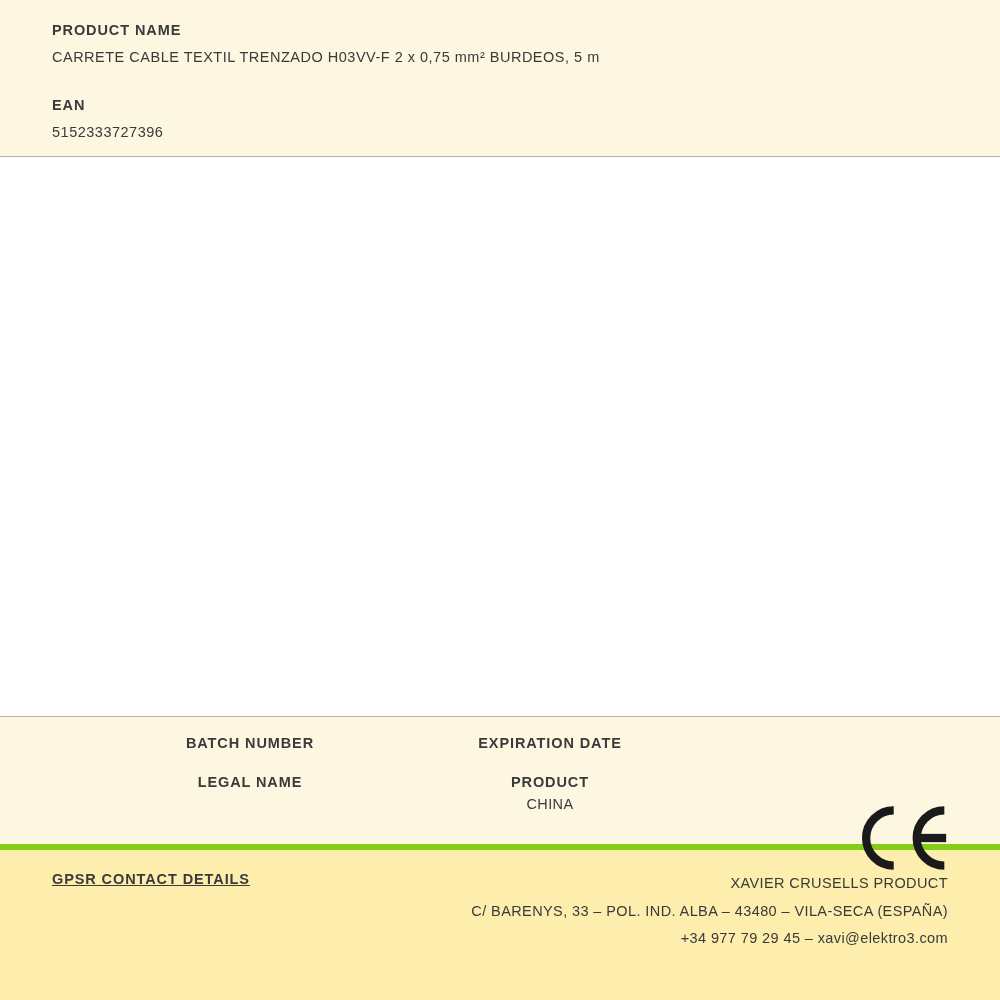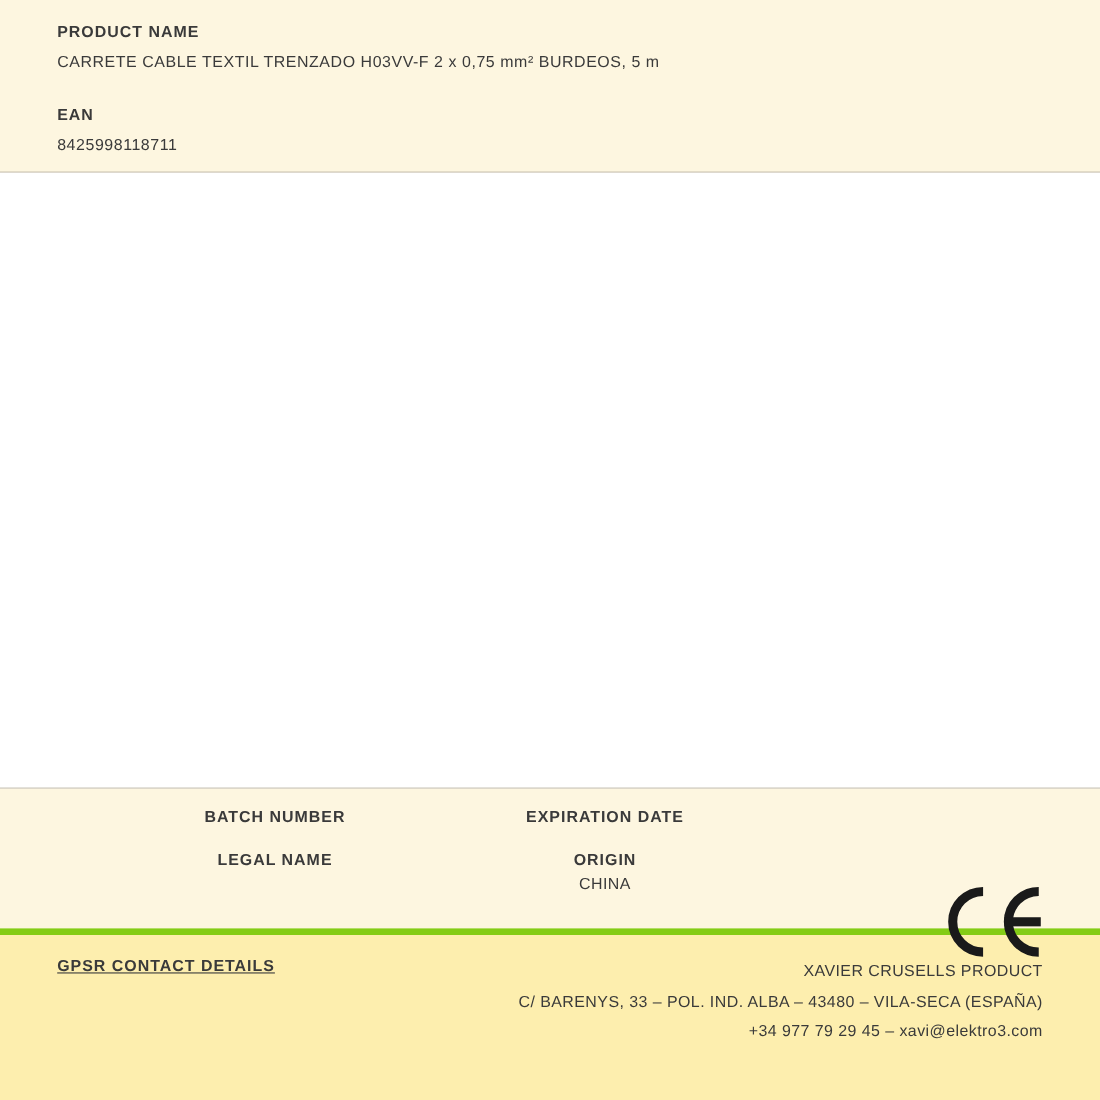--- a/index.html
+++ b/index.html
@@ -132,21 +132,21 @@
 
 <div class="label-sheet">
 
   <div class="top-block">
     <div class="field-group">
       <p class="field-label">PRODUCT NAME</p>
       <p class="field-value">CARRETE CABLE TEXTIL TRENZADO H03VV-F 2 x 0,75 mm² BURDEOS, 5 m</p>
     </div>
     <div class="field-group">
       <p class="field-label">EAN</p>
-      <p class="field-value">8425998118711</p>
+      <p class="field-value">5152333727396</p>
     </div>
   </div>
 
   <div class="middle-blank"></div>
 
   <div class="trace-block">
 
     <div class="trace-row first">
       <div class="trace-cell col1">
         <p class="trace-cell-title">BATCH NUMBER</p>
@@ -156,21 +156,21 @@
         <p class="trace-cell-title">EXPIRATION DATE</p>
         <p class="trace-cell-value"></p>
       </div>
     </div>
 
     <div class="trace-row second">
       <div class="trace-cell col1">
         <p class="trace-cell-title">LEGAL NAME</p>
       </div>
       <div class="trace-cell col2">
-        <p class="trace-cell-title">ORIGIN</p>
+        <p class="trace-cell-title">PRODUCT</p>
         <p class="trace-cell-value">CHINA</p>
       </div>
     </div>
 
     <div class="ce-mark">
       <svg viewBox="0 0 100 72" width="92" height="70" aria-hidden="true">
 
         <path d="M41 6 A30 30 0 1 0 41 66" fill="none" stroke="#1a1a1a" stroke-width="9"></path>
 
         <path d="M96 6 A30 30 0 1 0 96 66" fill="none" stroke="#1a1a1a" stroke-width="9"></path>

